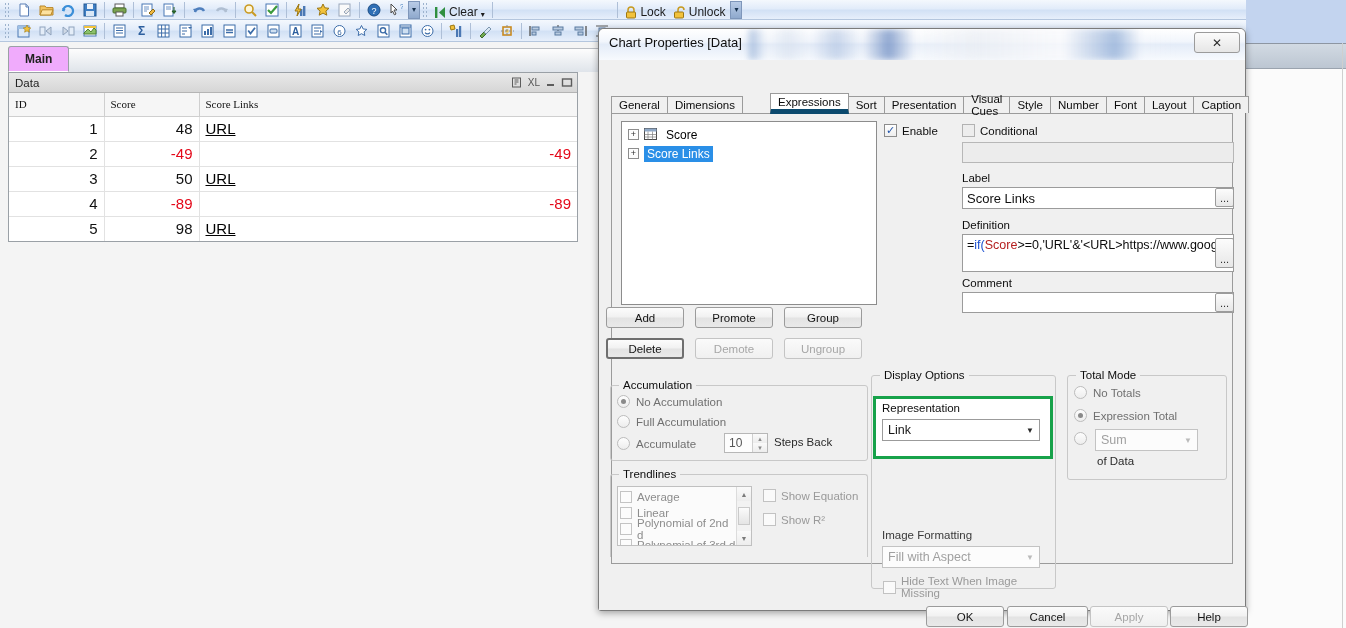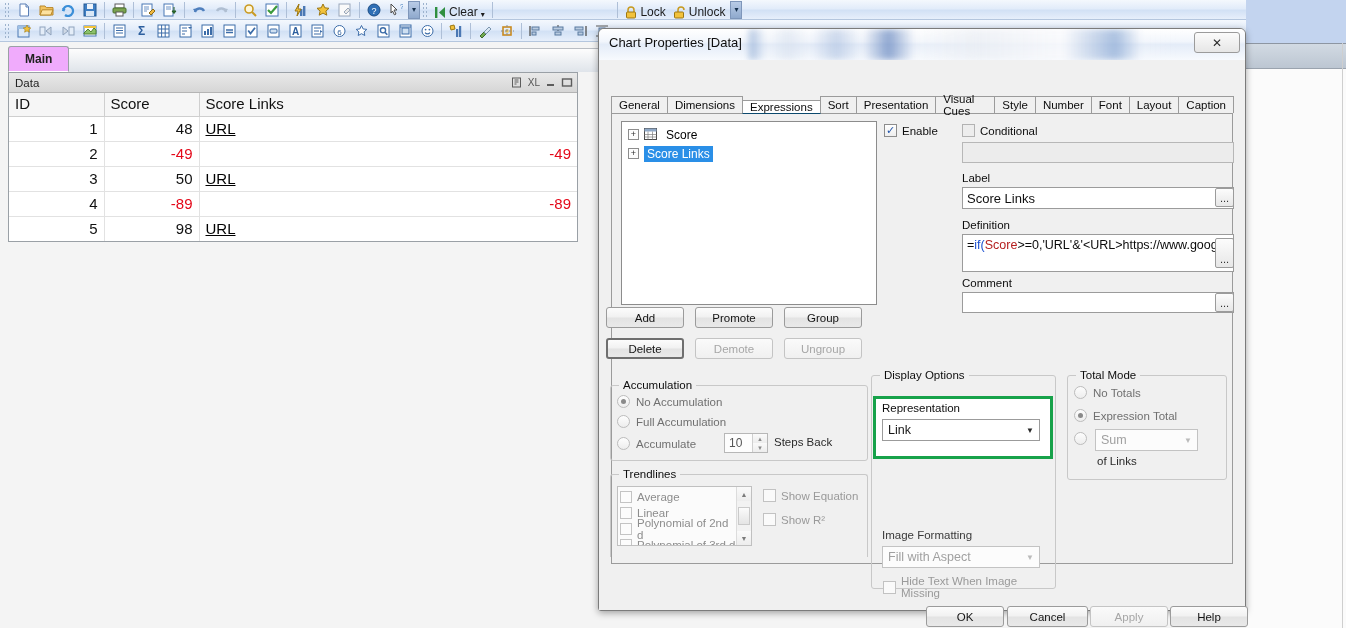--- a/index.html
+++ b/index.html
@@ -105,21 +105,22 @@
     font-size: 15px; color: #111;
   }
   table#data-grid th {
     font-weight: normal;
     text-align: left;
     background: #f6f6f6;
     border-right: 1px solid #cfcfcf;
     border-bottom: 1px solid #cfcfcf;
     padding: 1px 6px 2px 6px;
     height: 23px;
-    font-size: 15px;
+    font-size: 11px;
+    font-family: Liberation Serif, serif;
   }
   table#data-grid th:last-child { border-right: none; }
   table#data-grid td {
     border-right: 1px solid #e2e2e2;
     border-bottom: 1px solid #e2e2e2;
     padding: 1px 6px 2px 6px;
     height: 25px;
   }
   table#data-grid td:last-child { border-right: none; }
   table#data-grid tr:last-child td { border-bottom: none; }
@@ -189,24 +190,25 @@
     height: 17px; padding: 0 7px;
     display: flex; align-items: center;
     font-size: 11.5px; color: #0c0c0c;
     background: #f0f0f0;
     border: 1px solid #9b9b9b;
     border-bottom: none;
     margin-right: -1px;
   }
   .dtab.active {
     background: #ffffff;
-    height: 14px;
-    border-bottom: 1px solid #0c4a6e;
+    height: 21px;
+    border-bottom: 5px solid #0c4a6e;
     margin-bottom: -1px;
     z-index: 3;
+    margin-left: 28px;
   }
   #dlg-page {
     position: absolute; left: 12px; right: 12px; top: 53px; bottom: 46px;
     background: #f0f0f0;
     border: 1px solid #9b9b9b;
     border-top: none;
   }
   
   #expr-tree {
     position: absolute; left: 9px; top: 8px;
@@ -991,21 +993,21 @@
           <span class="dot"></span>
           <span>Expression Total</span>
         </div>
         <div class="radio" style="position:absolute; left:6px; top:56px;">
           <span class="dot"></span>
         </div>
         <div class="combo dim" style="position:absolute; left:27px; top:53px; width:103px;">
           <span>Sum</span>
           <span class="arrow">▼</span>
         </div>
-        <div style="position:absolute; left:29px; top:79px; font-size:11.5px; color:#2b2b2b;">of Links</div>
+        <div style="position:absolute; left:29px; top:79px; font-size:11.5px; color:#2b2b2b;">of Data</div>
       </div>
 
       <div class="btn" style="position:absolute; left:327px; top:546px; width:78px;">OK</div>
       <div class="btn" style="position:absolute; left:408px; top:546px; width:81px;">Cancel</div>
       <div class="btn disabled" style="position:absolute; left:491px; top:546px; width:78px;">Apply</div>
       <div class="btn" style="position:absolute; left:571px; top:546px; width:78px;">Help</div>
 
     </div>
   </div>
 

